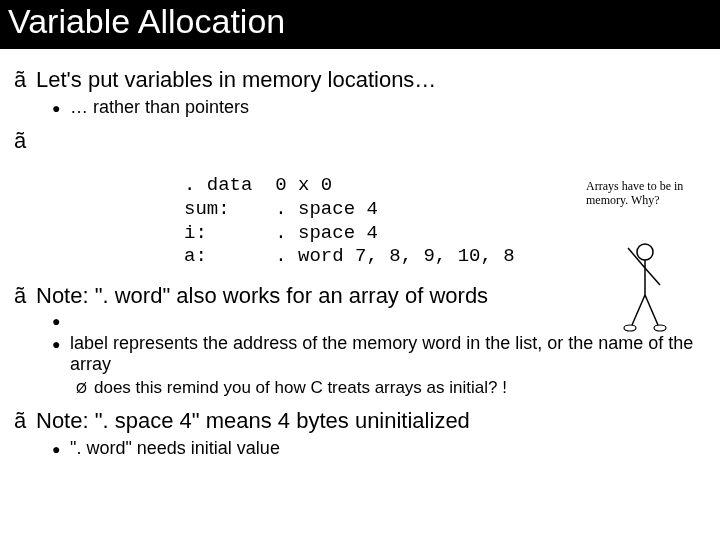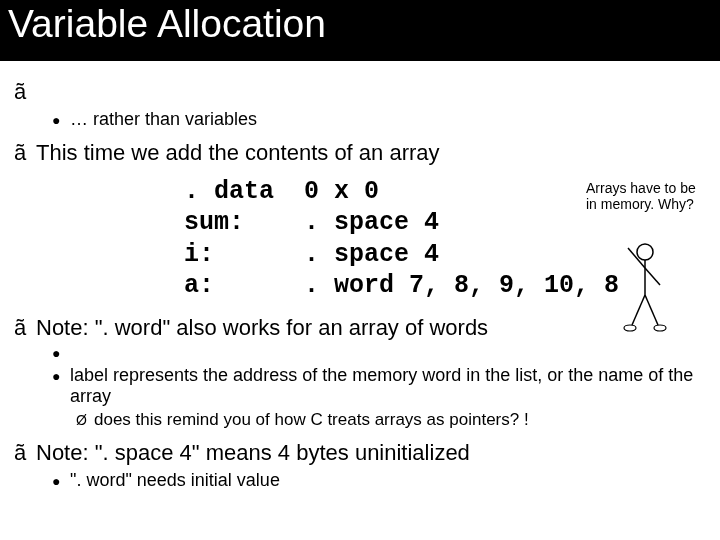--- a/index.html
+++ b/index.html
@@ -8,22 +8,22 @@
     height: 540px;
     background: #fff;
     font-family: Verdana, Arial, sans-serif;
     color: #000;
     overflow: hidden;
     position: relative;
   }
   .title-bar {
     background: #000;
     color: #fff;
-    padding: 2px 8px 15px 8px;
-    font-size: 39px;
+    padding: 2px 8px 8px 8px;
+    font-size: 34px;
     font-weight: normal;
     font-family: Verdana, Arial, sans-serif;
   }
   .content {
     padding: 8px 14px 0 14px;
   }
   .lvl1 {
     display: flex;
     align-items: baseline;
     font-size: 22px;
@@ -53,34 +53,33 @@
     margin-top: 3px;
     margin-left: 62px;
   }
   .lvl3 .bullet {
     width: 18px;
     flex-shrink: 0;
     font-size: 14px;
   }
   .code-block {
     font-family: "Courier New", monospace;
-    font-size: 25px;
+    font-size: 19px;
     white-space: pre;
     margin-left: 170px;
-    margin-top: 10px;
+    margin-top: 20px;
     line-height: 1.25;
-    font-weight: bold;
   }
   .annotation {
     position: absolute;
     top: 180px;
     right: 24px;
     width: 110px;
-    font-family: Liberation Sans, sans-serif;
-    font-size: 14px;
+    font-family: Liberation Serif, serif;
+    font-size: 12px;
     line-height: 1.15;
   }
   .stick {
     position: absolute;
     top: 240px;
     right: 50px;
     width: 60px;
     height: 95px;
   }
 </style>
@@ -88,50 +87,50 @@
 <body>
 
 <div class="title-bar">
   <span>Variable Allocation</span>
 </div>
 
 <div class="content">
 
   <div class="lvl1">
     <span class="bullet">ã</span>
+    <span>Let's put variables in memory locations…</span>
   </div>
   <div class="lvl2">
     <span class="bullet">●</span>
-    <span>… rather than variables</span>
+    <span>… rather than pointers</span>
   </div>
 
   <div class="lvl1">
     <span class="bullet">ã</span>
-    <span>This time we add the contents of an array</span>
   </div>
 
   <div class="code-block">. data  0 x 0
 sum:    . space 4
 i:      . space 4
 a:      . word 7, 8, 9, 10, 8</div>
 
   <div class="lvl1" style="margin-top:14px;">
     <span class="bullet">ã</span>
     <span>Note:  ". word" also works for an array of words</span>
   </div>
   <div class="lvl2">
     <span class="bullet">●</span>
   </div>
   <div class="lvl2">
     <span class="bullet">●</span>
     <span>label represents the address of the memory word in the list, or the name of the array</span>
   </div>
   <div class="lvl3">
     <span class="bullet">Ø</span>
-    <span>does this remind you of how C treats arrays as pointers? !</span>
+    <span>does this remind you of how C treats arrays as initial? !</span>
   </div>
 
   <div class="lvl1">
     <span class="bullet">ã</span>
     <span>Note:  ". space 4" means 4 bytes uninitialized</span>
   </div>
   <div class="lvl2">
     <span class="bullet">●</span>
     <span>". word" needs initial value</span>
   </div>

